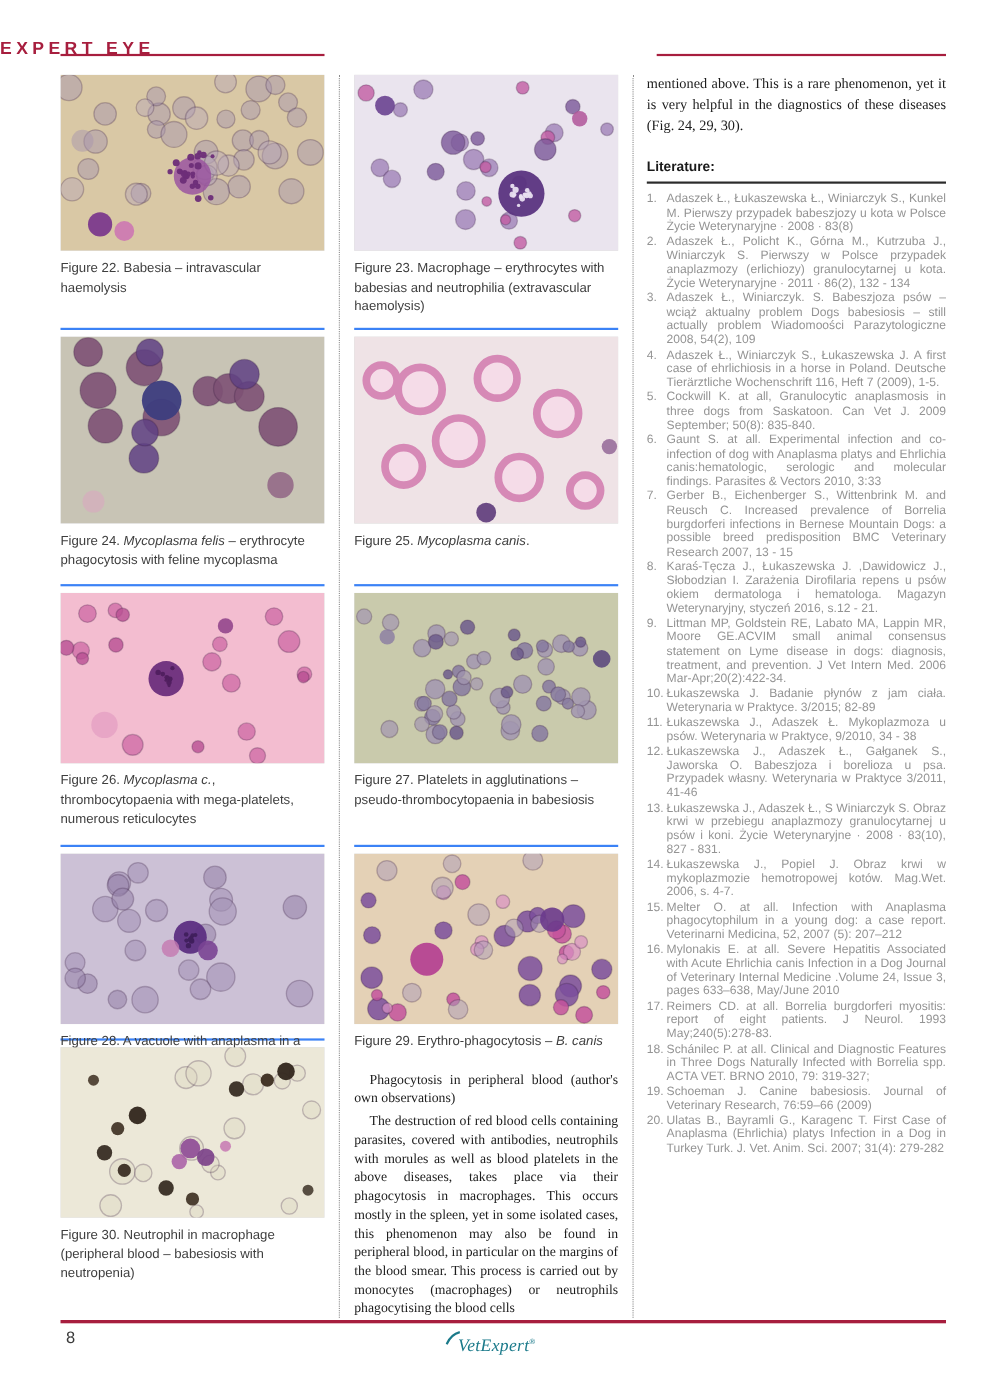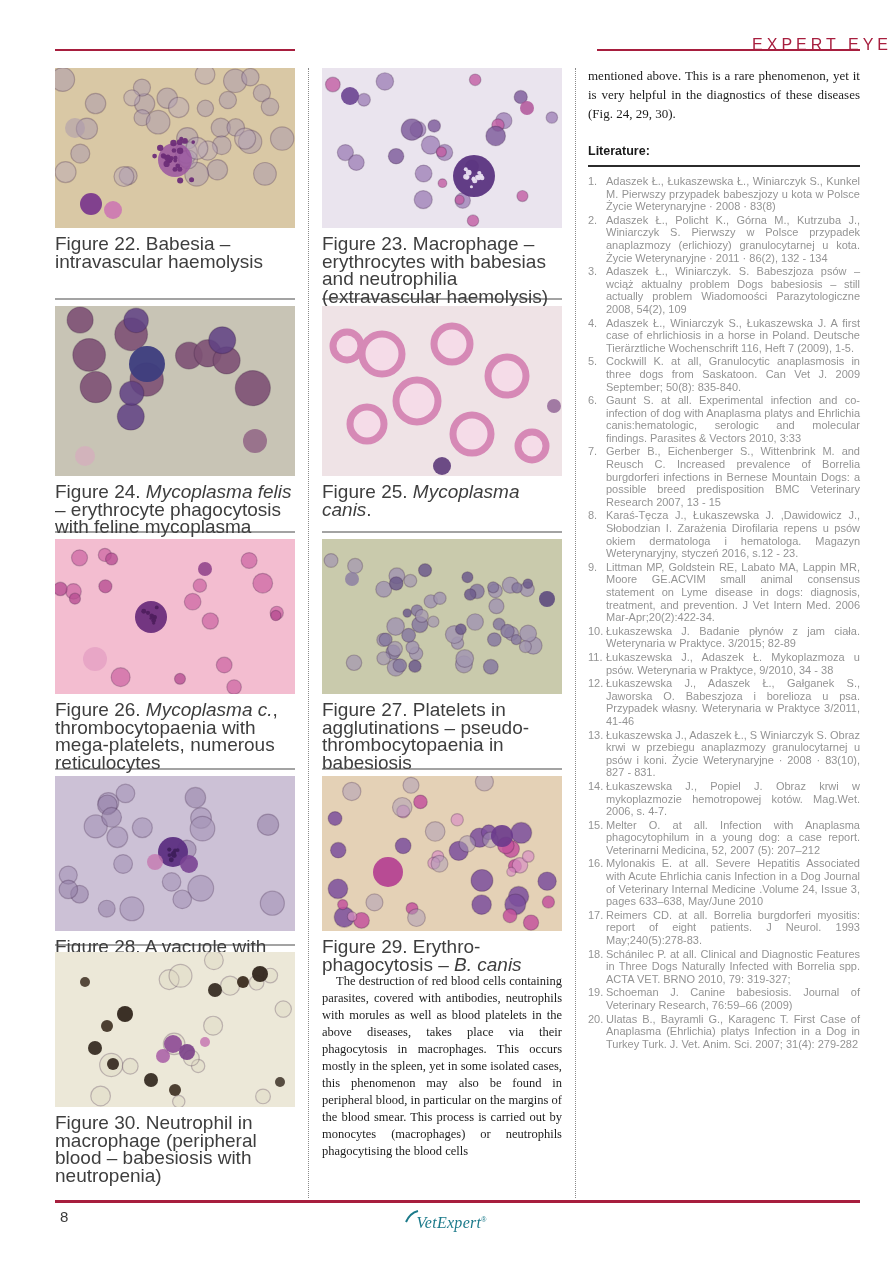--- a/index.html
+++ b/index.html
@@ -7,45 +7,45 @@
     --teal:#1b7a8a;
     --caption:#3e3e3e;
     --refgray:#949494;
     --ink:#1c1c1c;
   }
   *{box-sizing:border-box;margin:0;padding:0}
   body{background:#ffffff;font-family:"Liberation Sans",sans-serif}
   .page{position:relative;width:892px;height:1262px;background:#fff;overflow:hidden}
 
   
-  .title{position:absolute;top:36px;left:0;width:892px;text-align:right;
-         font-size:16px;font-weight:400;letter-spacing:4px;color:var(--accent)}
+  .title{position:absolute;top:36px;left:0;width:892px;text-align:left;
+         font-size:16px;font-weight:700;letter-spacing:4px;color:var(--accent)}
   .hline{position:absolute;top:49px;height:2px;background:var(--accent)}
   .hline.left{left:55px;width:240px}
   .hline.right{left:597px;width:263px}
 
   
   .col-left{position:absolute;left:55px;top:68px;width:240px}
   .col-mid{position:absolute;left:322px;top:68px;width:240px}
   .col-right{position:absolute;left:588px;top:66px;width:272px}
   .vsep{position:absolute;top:68px;height:1130px;width:0;border-left:1px dotted #8a8a8a}
   .vsep.one{left:308px}
   .vsep.two{left:575px}
 
   
   .fig-block{width:240px}
-  .fig-block.sep{border-top:2px solid #a3a3a3;padding-top:6px}
+  .fig-block.sep{border-top:2px solid #3b82f6;padding-top:6px}
   .row1{height:230px}
   .row2{height:233px}
   .row3{height:237px}
   .row4{height:176px}
   .row4m{height:205px}
   .micrograph{width:240px;overflow:hidden;background:#ddd}
   .micrograph svg{display:block}
-  .caption{margin-top:7px;font-size:19px;line-height:17.5px;color:var(--caption)}
+  .caption{margin-top:7px;font-size:12px;line-height:17.5px;color:var(--caption)}
   .caption i{font-style:italic}
 
   
   .bodytext{font-family:"Liberation Serif",serif;font-size:12.5px;line-height:17px;
             color:var(--ink);text-align:justify}
   .bodytext p{text-indent:14px;margin-bottom:4px}
 
   
   .intro{font-family:"Liberation Serif",serif;font-size:13px;line-height:19px;
          color:var(--ink);text-align:justify}
@@ -472,20 +472,21 @@
             <circle cx="162.4074196512811" cy="5.98076680675149" r="9.021578318672255" fill="#a99ab5" fill-opacity="0.5" stroke="rgba(50,25,60,0.25)" stroke-width="1.2"></circle>
             <circle cx="52.455236171372235" cy="126.43683409551159" r="8.47944575524889" fill="#a99ab5" fill-opacity="0.5" stroke="rgba(50,25,60,0.25)" stroke-width="1.2"></circle>
             <circle cx="168.38558945339173" cy="63.83371909731068" r="7.801022005267441" fill="#a99ab5" fill-opacity="0.5" stroke="rgba(50,25,60,0.25)" stroke-width="1.2"></circle>
             <circle cx="66" cy="96" r="15" fill="#b23c90" fill-opacity="0.9"></circle>
             <circle cx="180" cy="60" r="11" fill="#6a3a8c" fill-opacity="0.9"></circle>
           </svg>
         </div>
       <figcaption class="caption"><span>Figure 29. Erythro-phagocytosis – </span><i>B. canis</i><span></span></figcaption>
     </figure>
     <div class="bodytext">
+      <p>Phagocytosis in peripheral blood (author's own observations)</p>
       <p>The destruction of red blood cells containing parasites, covered with antibodies, neutrophils with morules as well as blood platelets in the above diseases, takes place via their phagocytosis in macrophages. This occurs mostly in the spleen, yet in some isolated cases, this phenomenon may also be found in peripheral blood, in particular on the margins of the blood smear. This process is carried out by monocytes (macrophages) or neutrophils phagocytising the blood cells</p>
     </div>
   </div>
 
   <div class="col-right">
     <p class="intro">mentioned above. This is a rare phenomenon, yet it is very helpful in the diagnostics of these diseases (Fig. 24, 29, 30).</p>
     <div class="lit-heading">Literature:</div>
     <div class="lit-rule"></div>
     <div class="refs">
 
@@ -519,21 +520,21 @@
           <span class="ref-text">Gaunt S. at all. Experimental infection and co-infection of dog with Anaplasma platys and Ehrlichia canis:hematologic, serologic and molecular findings. Parasites &amp; Vectors 2010, 3:33</span>
         </div>
 
         <div class="ref">
           <span class="ref-num">7.</span>
           <span class="ref-text">Gerber B., Eichenberger S., Wittenbrink M. and Reusch C. Increased prevalence of Borrelia burgdorferi infections in Bernese Mountain Dogs: a possible breed predisposition BMC Veterinary Research 2007, 13 - 15</span>
         </div>
 
         <div class="ref">
           <span class="ref-num">8.</span>
-          <span class="ref-text">Karaś-Tęcza J., Łukaszewska J. ,Dawidowicz J., Słobodzian I. Zarażenia Dirofilaria repens u psów okiem dermatologa i hematologa. Magazyn Weterynaryjny, styczeń 2016, s.12 - 23.</span>
+          <span class="ref-text">Karaś-Tęcza J., Łukaszewska J. ,Dawidowicz J., Słobodzian I. Zarażenia Dirofilaria repens u psów okiem dermatologa i hematologa. Magazyn Weterynaryjny, styczeń 2016, s.12 - 21.</span>
         </div>
 
         <div class="ref">
           <span class="ref-num">9.</span>
           <span class="ref-text">Littman MP, Goldstein RE, Labato MA, Lappin MR, Moore GE.ACVIM small animal consensus statement on Lyme disease in dogs: diagnosis, treatment, and prevention. J Vet Intern Med. 2006 Mar-Apr;20(2):422-34.</span>
         </div>
 
         <div class="ref">
           <span class="ref-num">10.</span>
           <span class="ref-text">Łukaszewska J. Badanie płynów z jam ciała. Weterynaria w Praktyce. 3/2015; 82-89</span>

